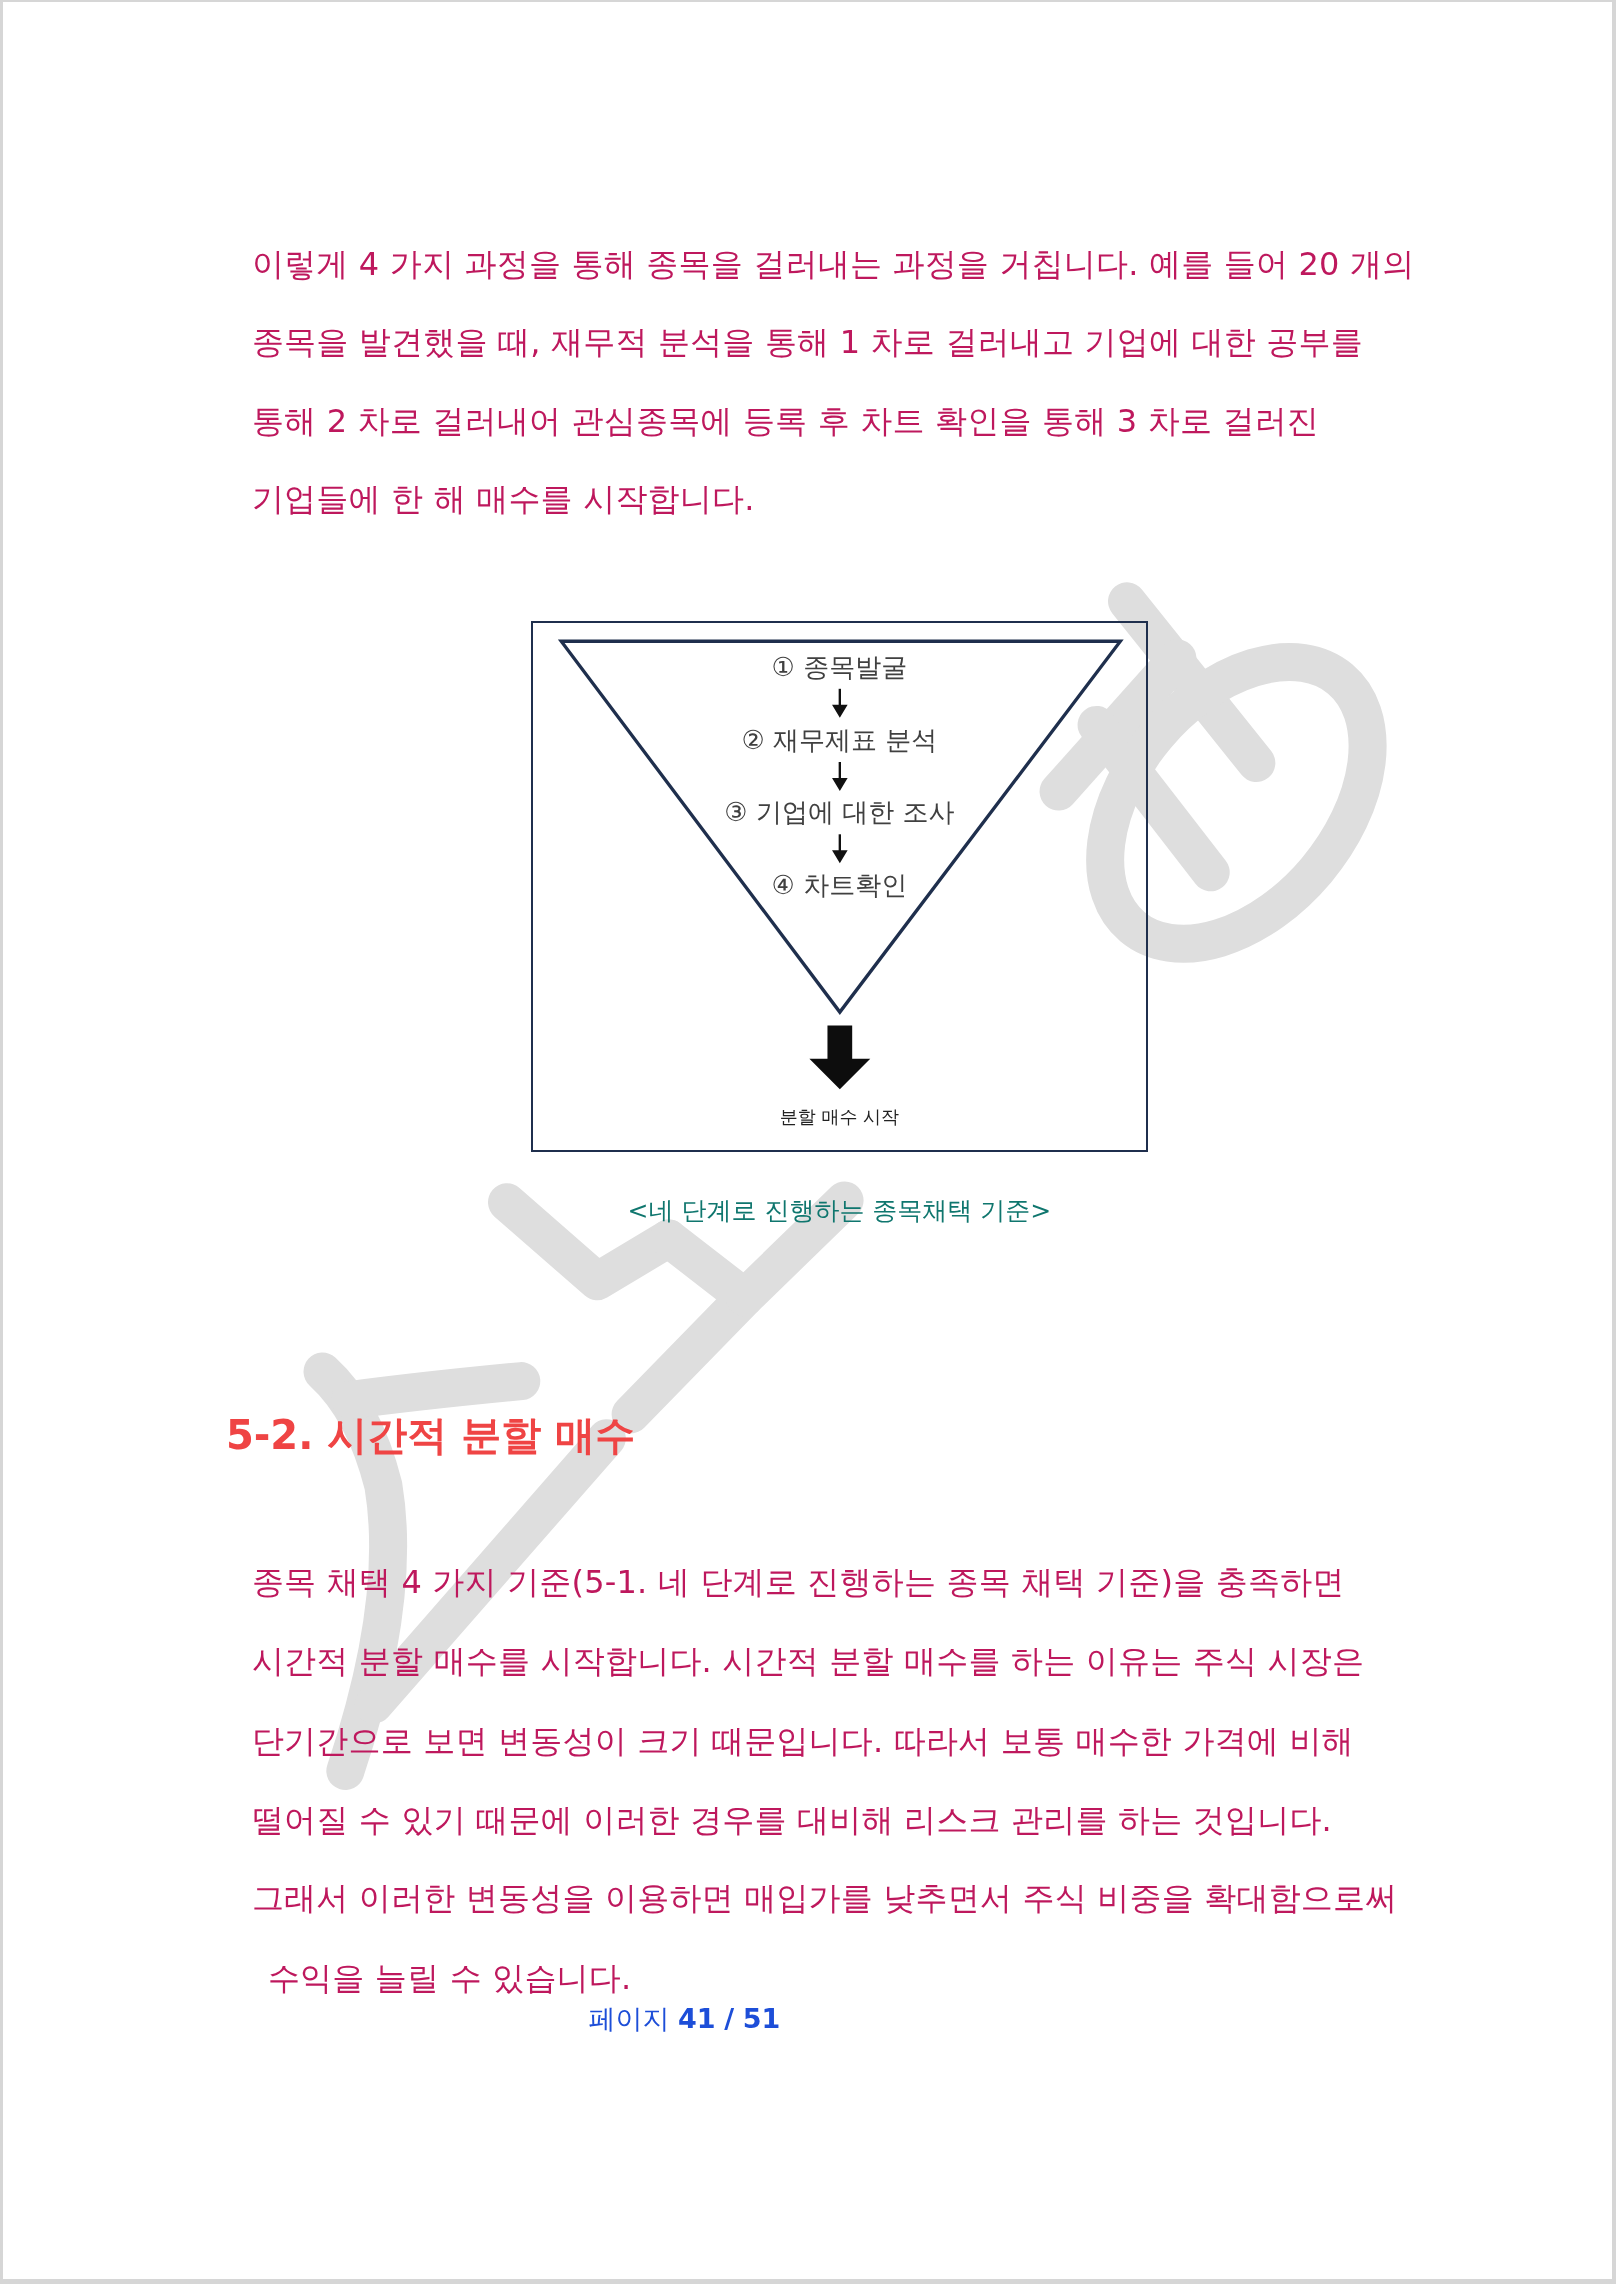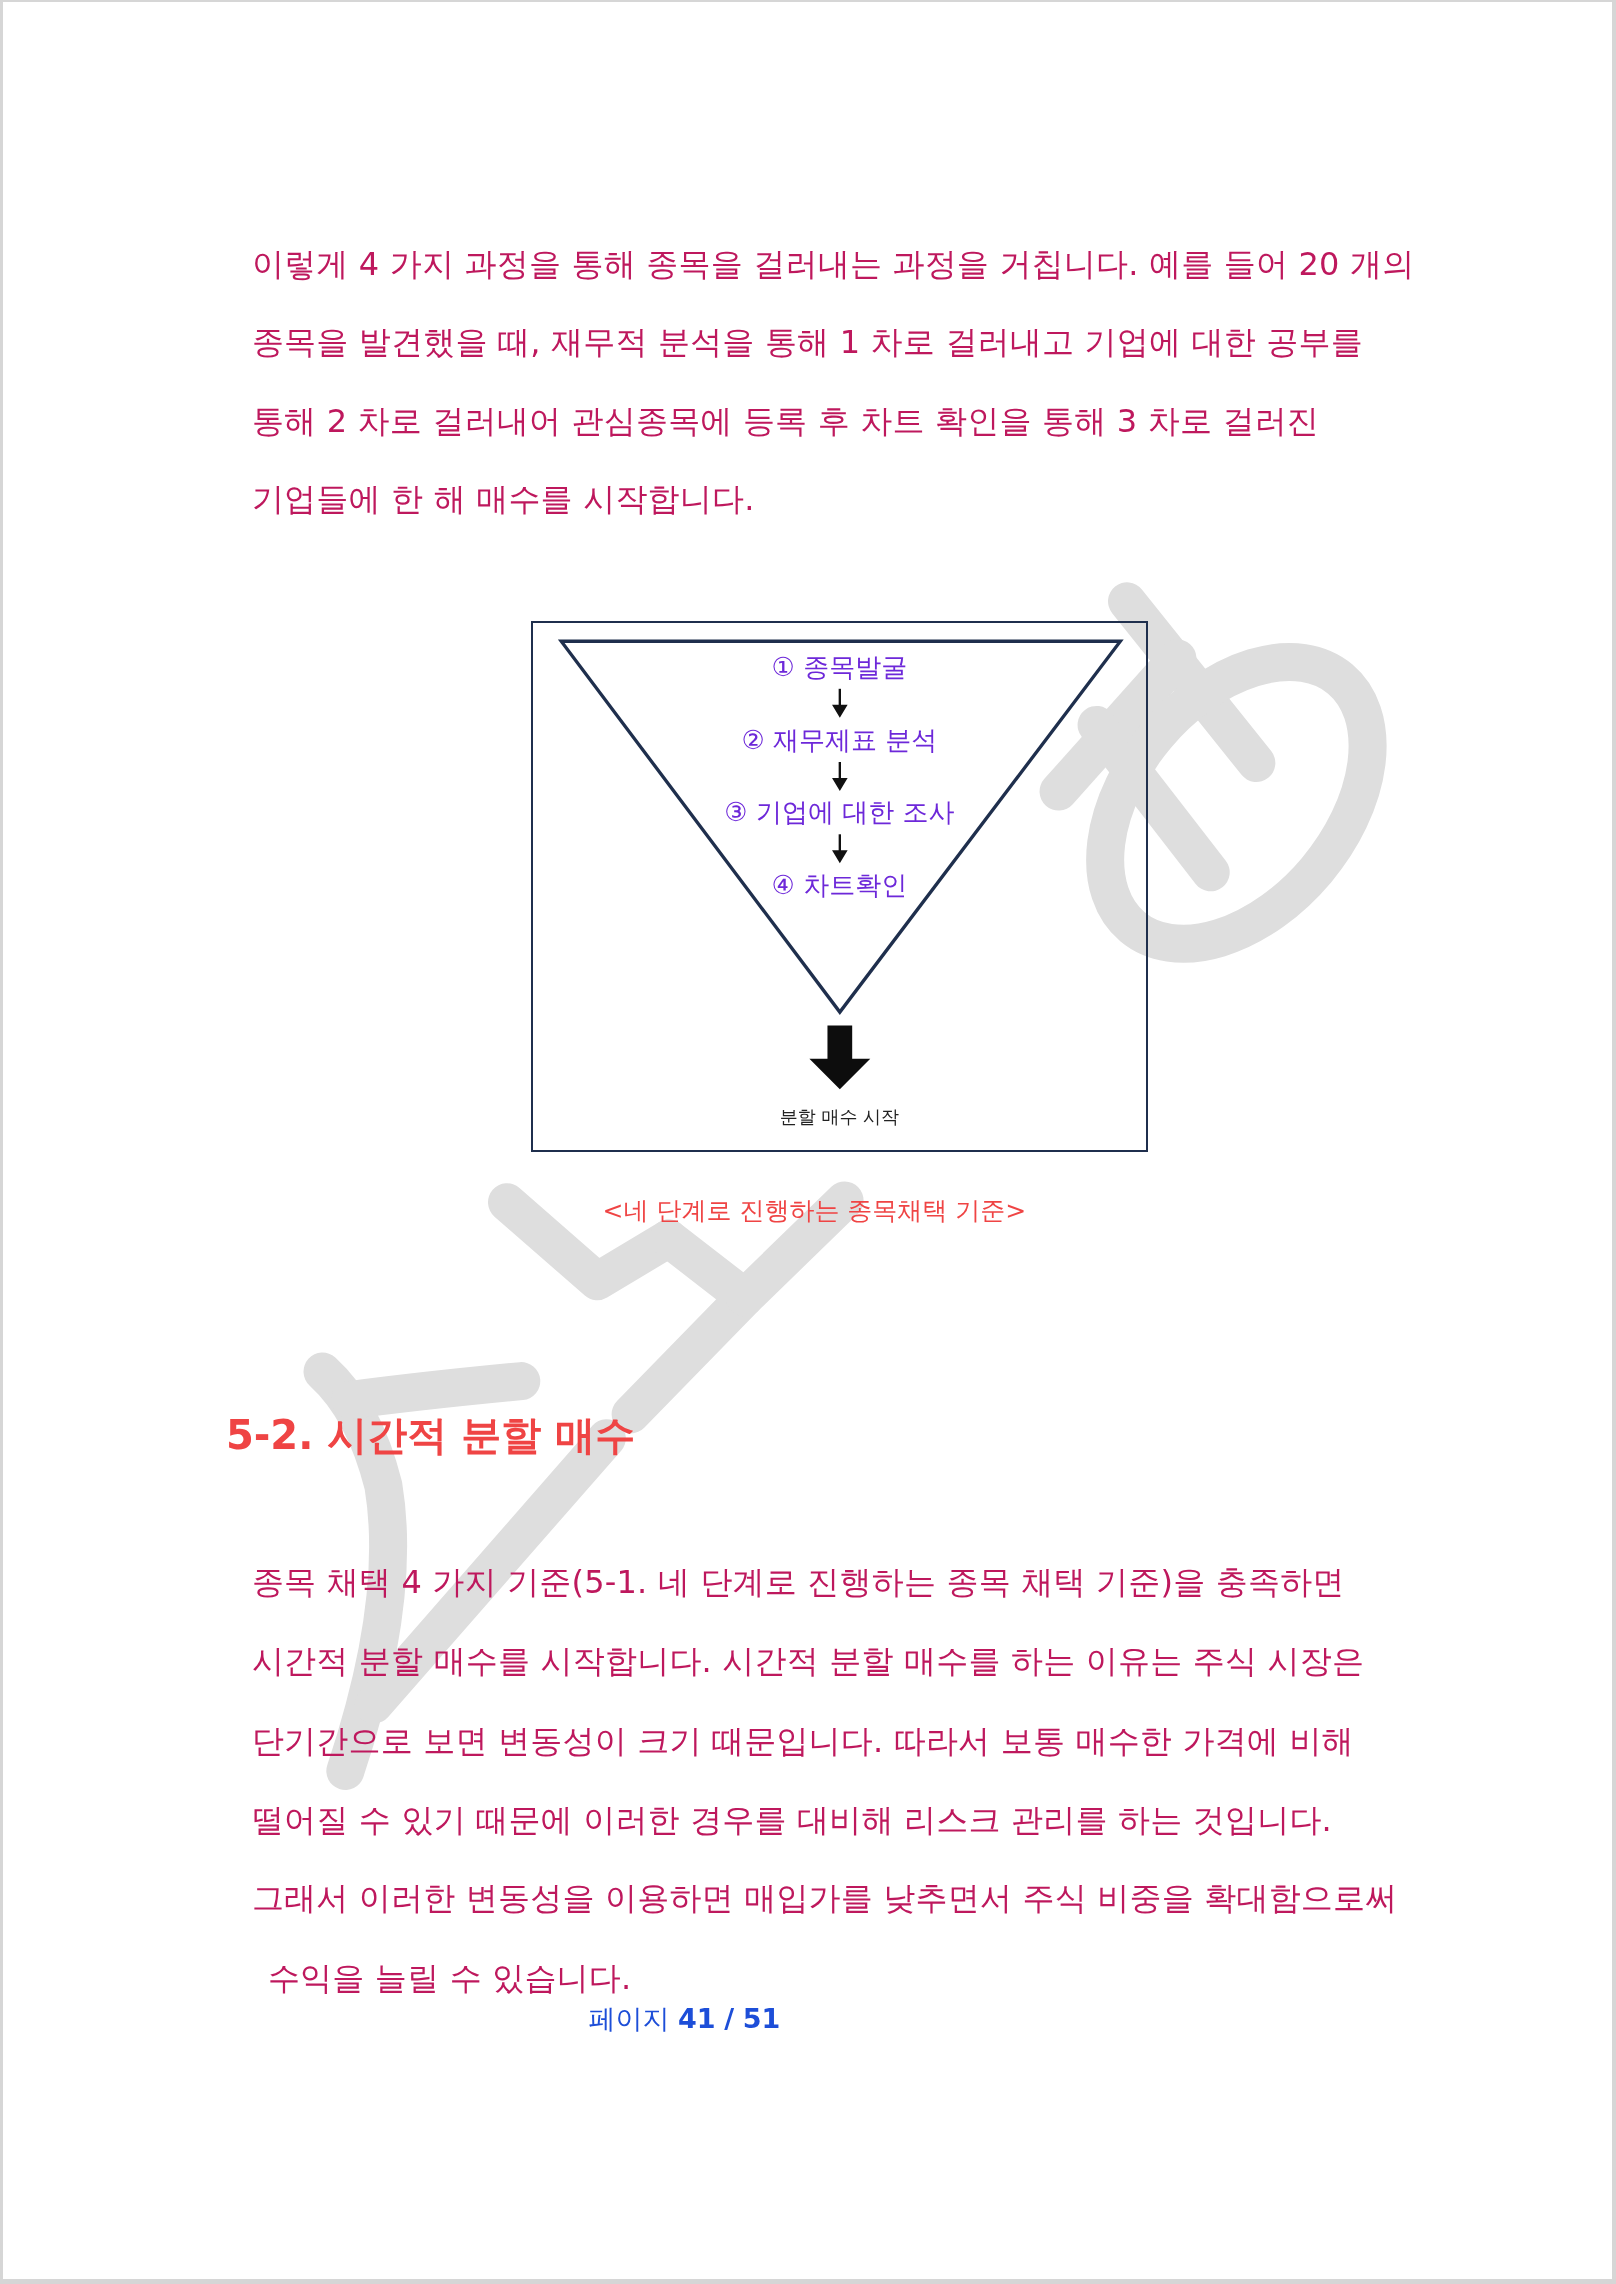--- a/index.html
+++ b/index.html
@@ -26,29 +26,29 @@
     position: absolute; left: 223px; top: 1406px; font-size: 40px; font-weight: bold;
     white-space: nowrap; color: #ef4444;
   }
   .diagram-box {
     position: absolute; left: 528px; top: 619px; width: 613px; height: 527px;
     border: 2.4px solid #1f2f4d; background: transparent;
   }
   .diagram-svg { position: absolute; left: 0; top: 0; }
   .step {
     position: absolute; left: 528px; width: 617px; text-align: center;
-    font-size: 26px; color: #6d28d9; white-space: nowrap;
+    font-size: 26px; color: #404040; white-space: nowrap;
   }
   .result-label {
     position: absolute; left: 528px; width: 617px; top: 1103px; text-align: center;
     font-size: 18px; color: #222;
   }
   .caption {
-    position: absolute; left: 503px; width: 617px; top: 1192px; text-align: center;
-    font-size: 25px; color: #ef4444; white-space: nowrap;
+    position: absolute; left: 528px; width: 617px; top: 1192px; text-align: center;
+    font-size: 25px; color: #0f766e; white-space: nowrap;
   }
   .page-number {
     position: absolute; left: 0; width: 1363px; top: 1999px; text-align: center;
     font-size: 27px; color: #1d4ed8; white-space: nowrap;
   }
   .page-number b { font-weight: bold; }
 </style>
 </head>
 <body>
 

